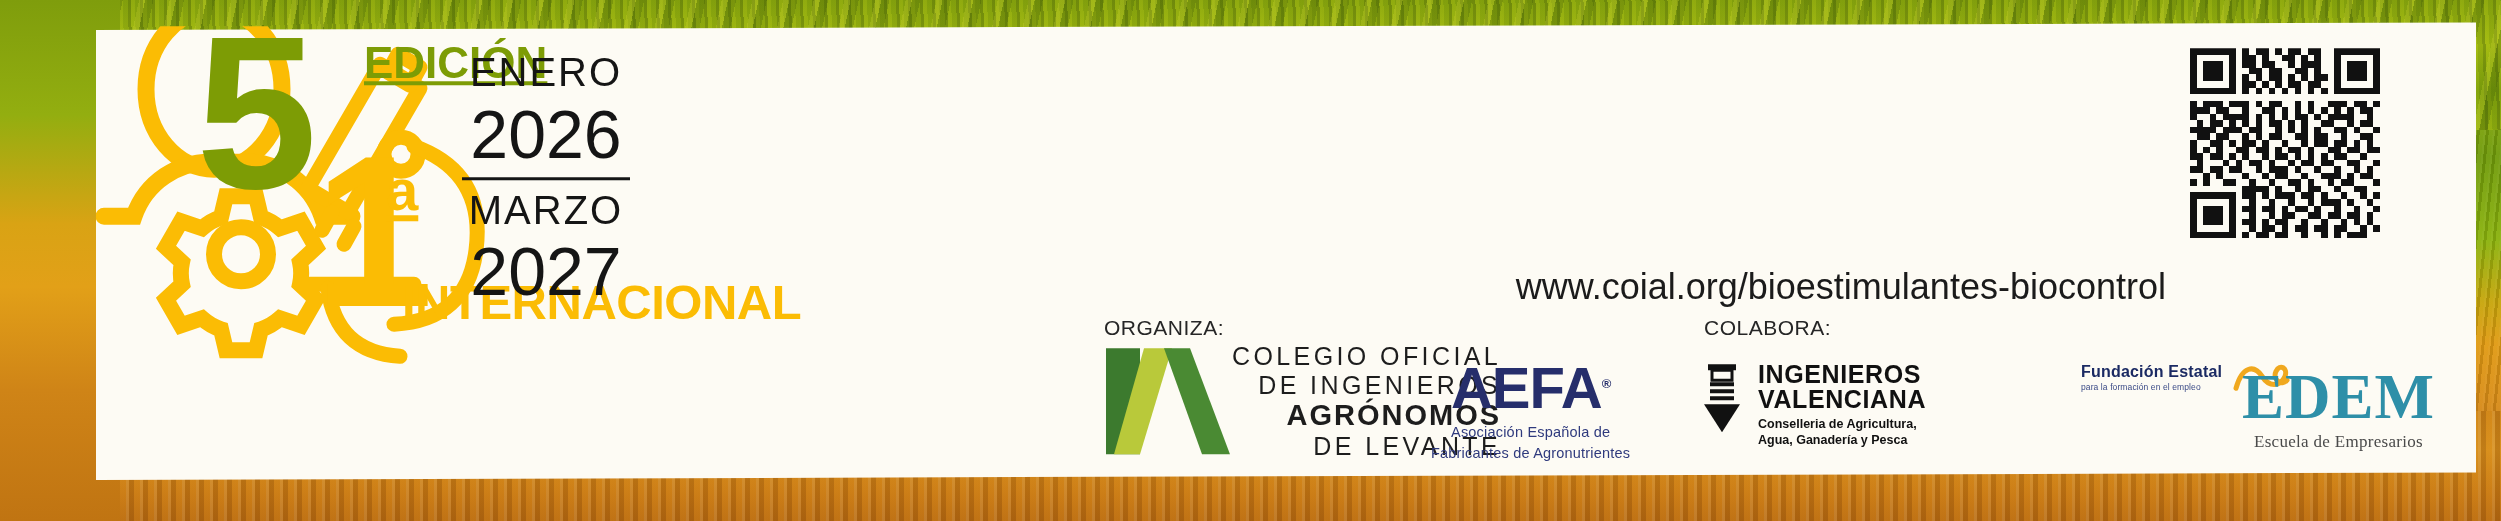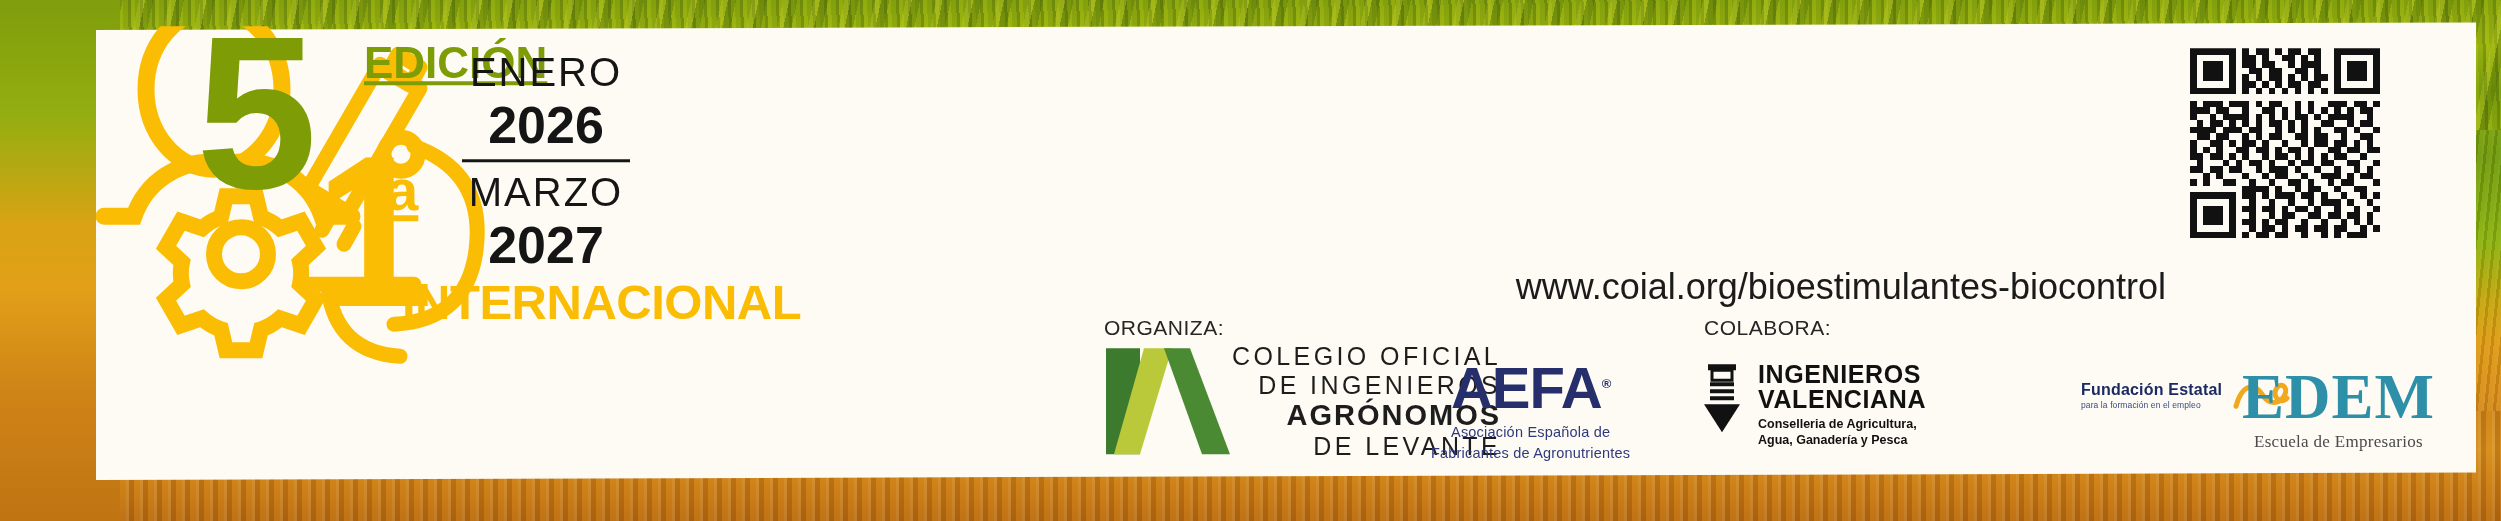--- a/index.html
+++ b/index.html
@@ -90,21 +90,21 @@
   }
   .internacional {
     position:absolute; left:88px; top:130px;
     font-size:49px; font-weight:700; color:#fbbc04;
     letter-spacing:-.5px;
   }
 
   
   .dates { position:absolute; left:360px; top:22px; width:180px; text-align:center; color:#151515; }
   .d-month { font-size:40px; font-weight:400; letter-spacing:2px; line-height:1.22; }
-  .d-year  { font-size:52px; font-weight:700; letter-spacing:0px; line-height:1.10; }
+  .d-year  { font-size:68px; font-weight:400; letter-spacing:0px; line-height:1.10; }
   .d-rule  { height:3px; background:#151515; margin:5px 6px 6px 6px; }
 
   
   .titles { position:absolute; left:580px; top:20px; width:1250px; color:#111; }
   .t-programa {
     font-size:64px; font-weight:700; letter-spacing:-1px;
     transform:scaleX(.88); transform-origin:left center; line-height:1.12;
   }
   .t-experto {
     font-size:61px; font-weight:300; letter-spacing:0px;
@@ -147,21 +147,21 @@
   .gva-txt { line-height:1.0; color:#111; }
   .gva-txt .g1 { font-size:25px; font-weight:700; letter-spacing:.6px; }
   .gva-txt .g2 { font-size:25px; font-weight:700; letter-spacing:.6px; }
   .gva-txt .g3 { font-size:12.5px; font-weight:700; line-height:1.3; margin-top:4px; }
 
   .ivia { position:absolute; left:1840px; top:46px; color:#1b2340; }
   .ivia-word { font-size:44px; font-weight:700; letter-spacing:-1px; line-height:.95; }
   .ivia-word .a { color:#e8820c; }
   .ivia-sub { font-size:14px; line-height:1.25; margin-top:3px; }
 
-  .fund { position:absolute; left:1985px; top:62px; display:flex; align-items:center; gap:10px; }
+  .fund { position:absolute; left:1985px; top:44px; display:flex; align-items:center; gap:10px; }
   .fund-txt { color:#1b2a63; }
   .fund-txt .f1 { font-size:16px; font-weight:700; letter-spacing:.2px; }
   .fund-txt .f2 { font-size:8.5px; letter-spacing:.1px; margin-top:1px; color:#3a4a86; }
 
   .edem { position:absolute; left:2146px; top:50px; text-align:center; }
   .edem-word { font-family:"Liberation Serif", serif; font-size:63px; font-weight:700; color:#2e8fa8; letter-spacing:1px; line-height:1; }
   .edem-sub { font-family:"Liberation Serif", serif; font-size:17px; color:#4a4a4a; margin-top:3px; letter-spacing:.3px; }
 
   .qr-cell { shape-rendering:crispEdges; }
 </style>

